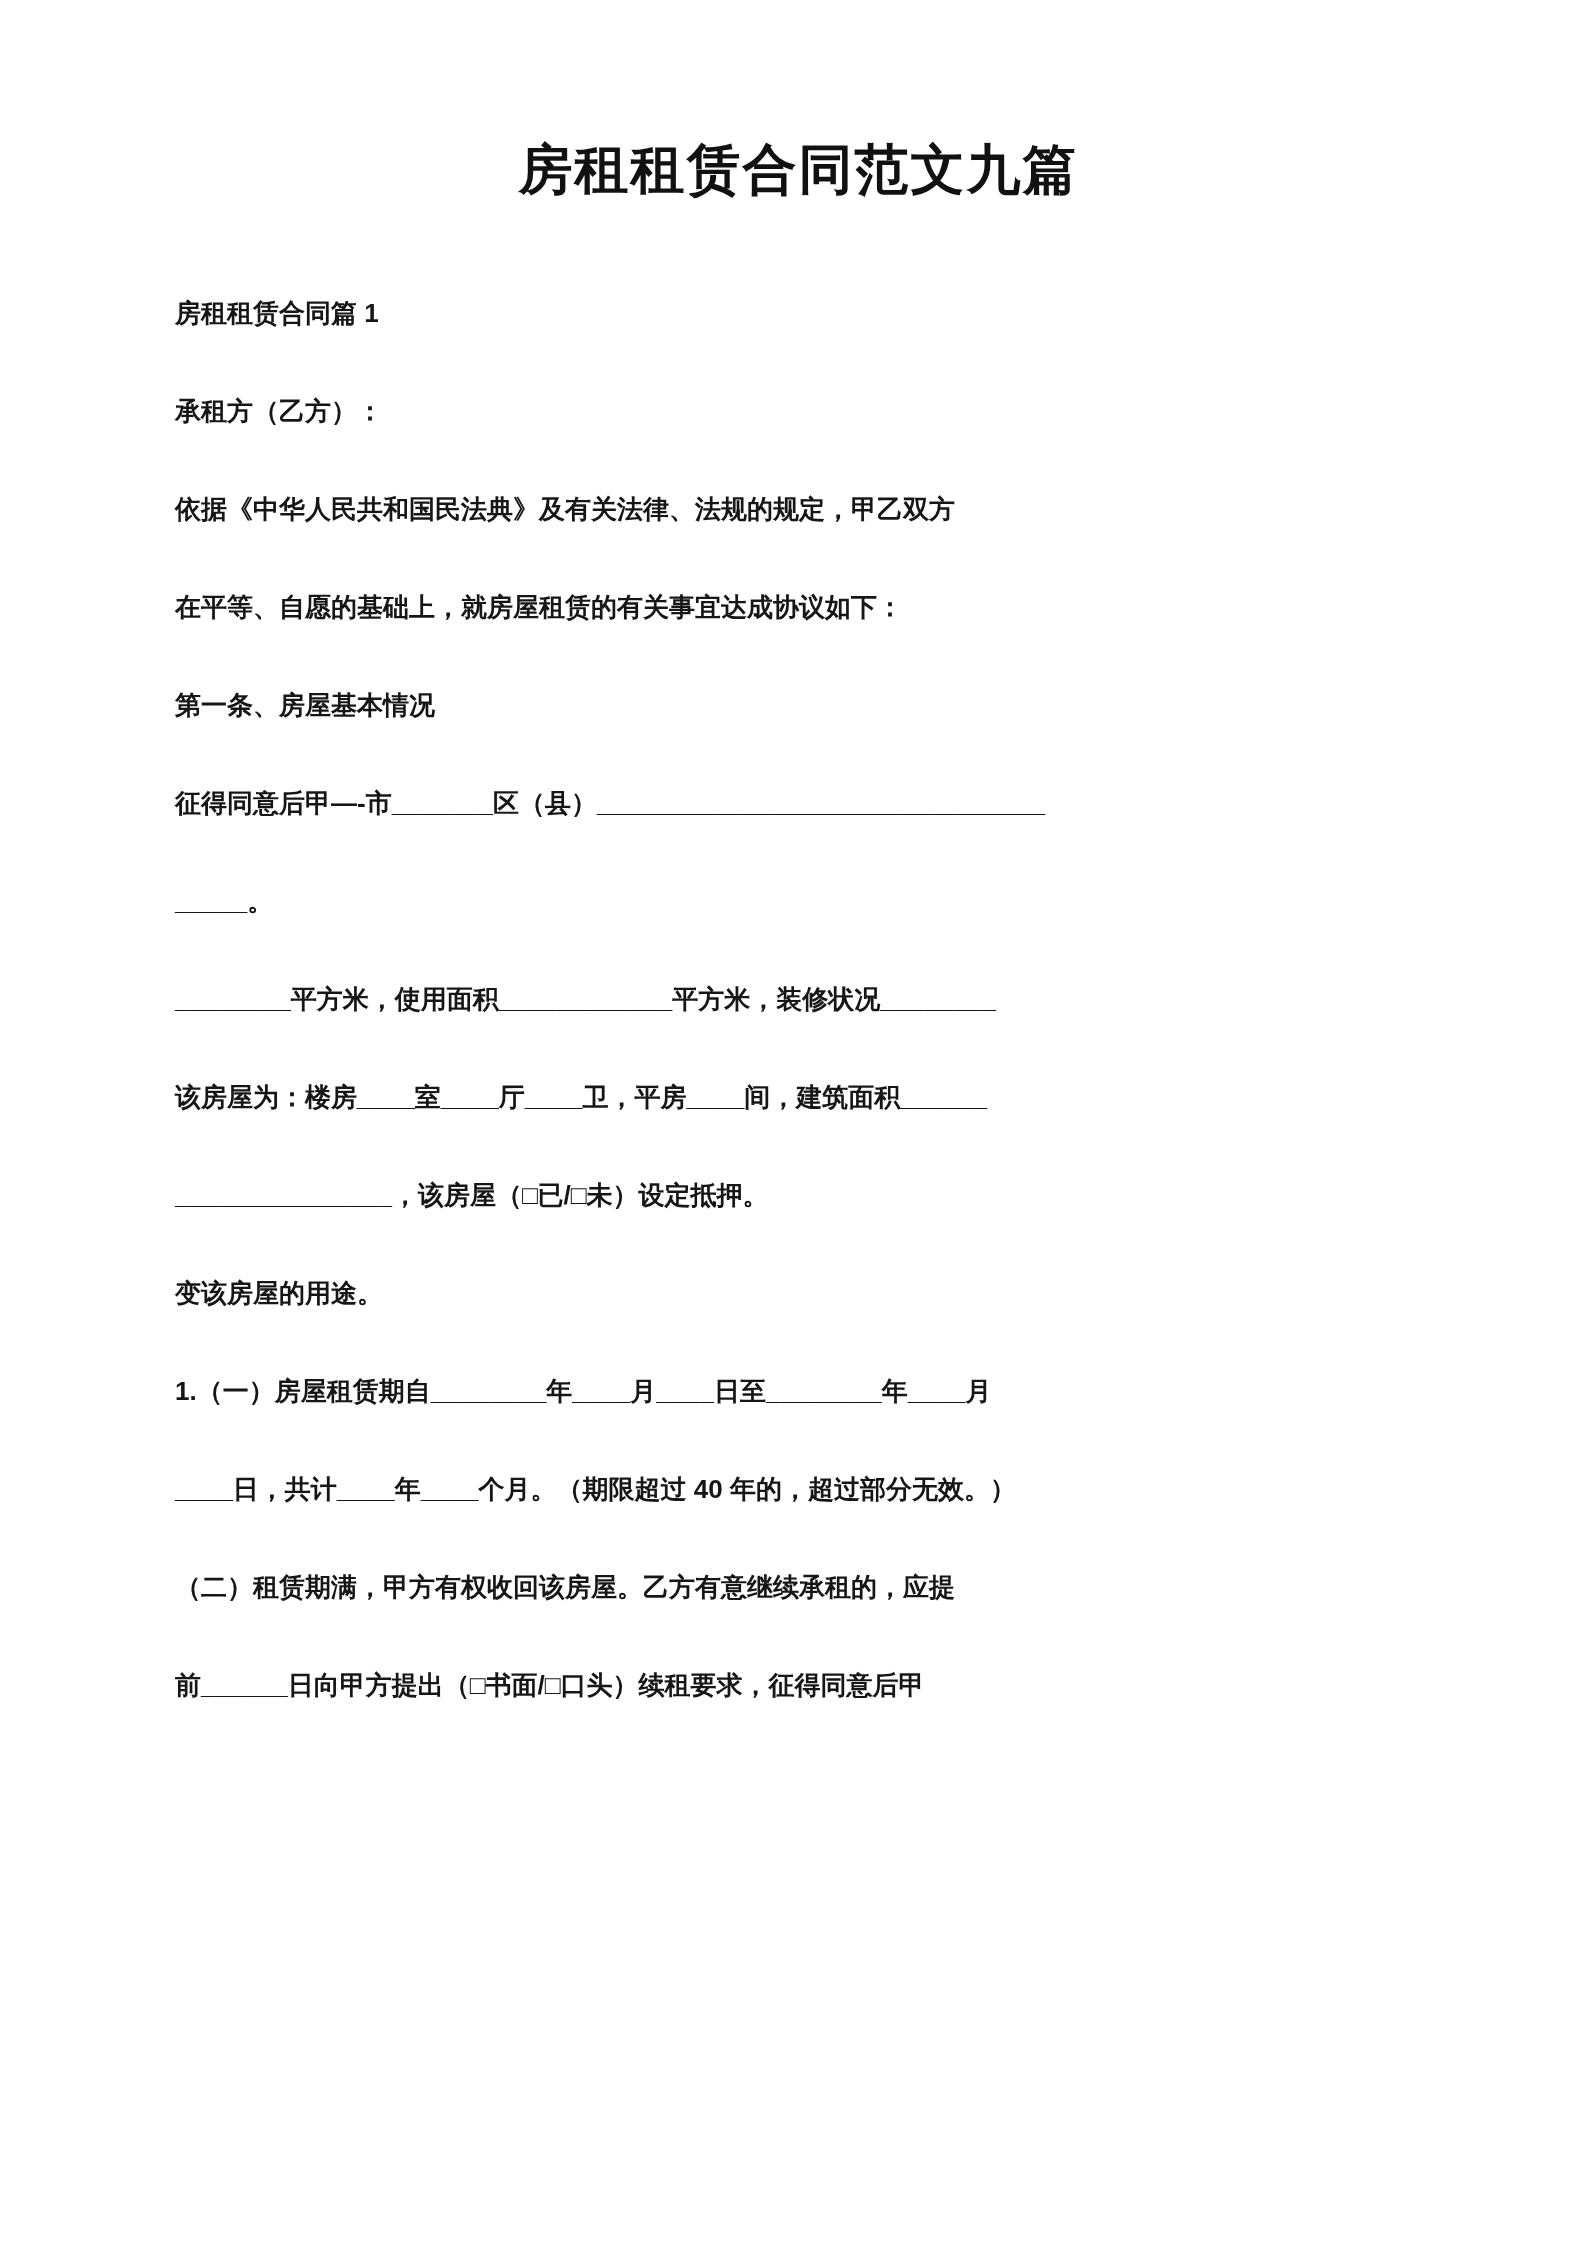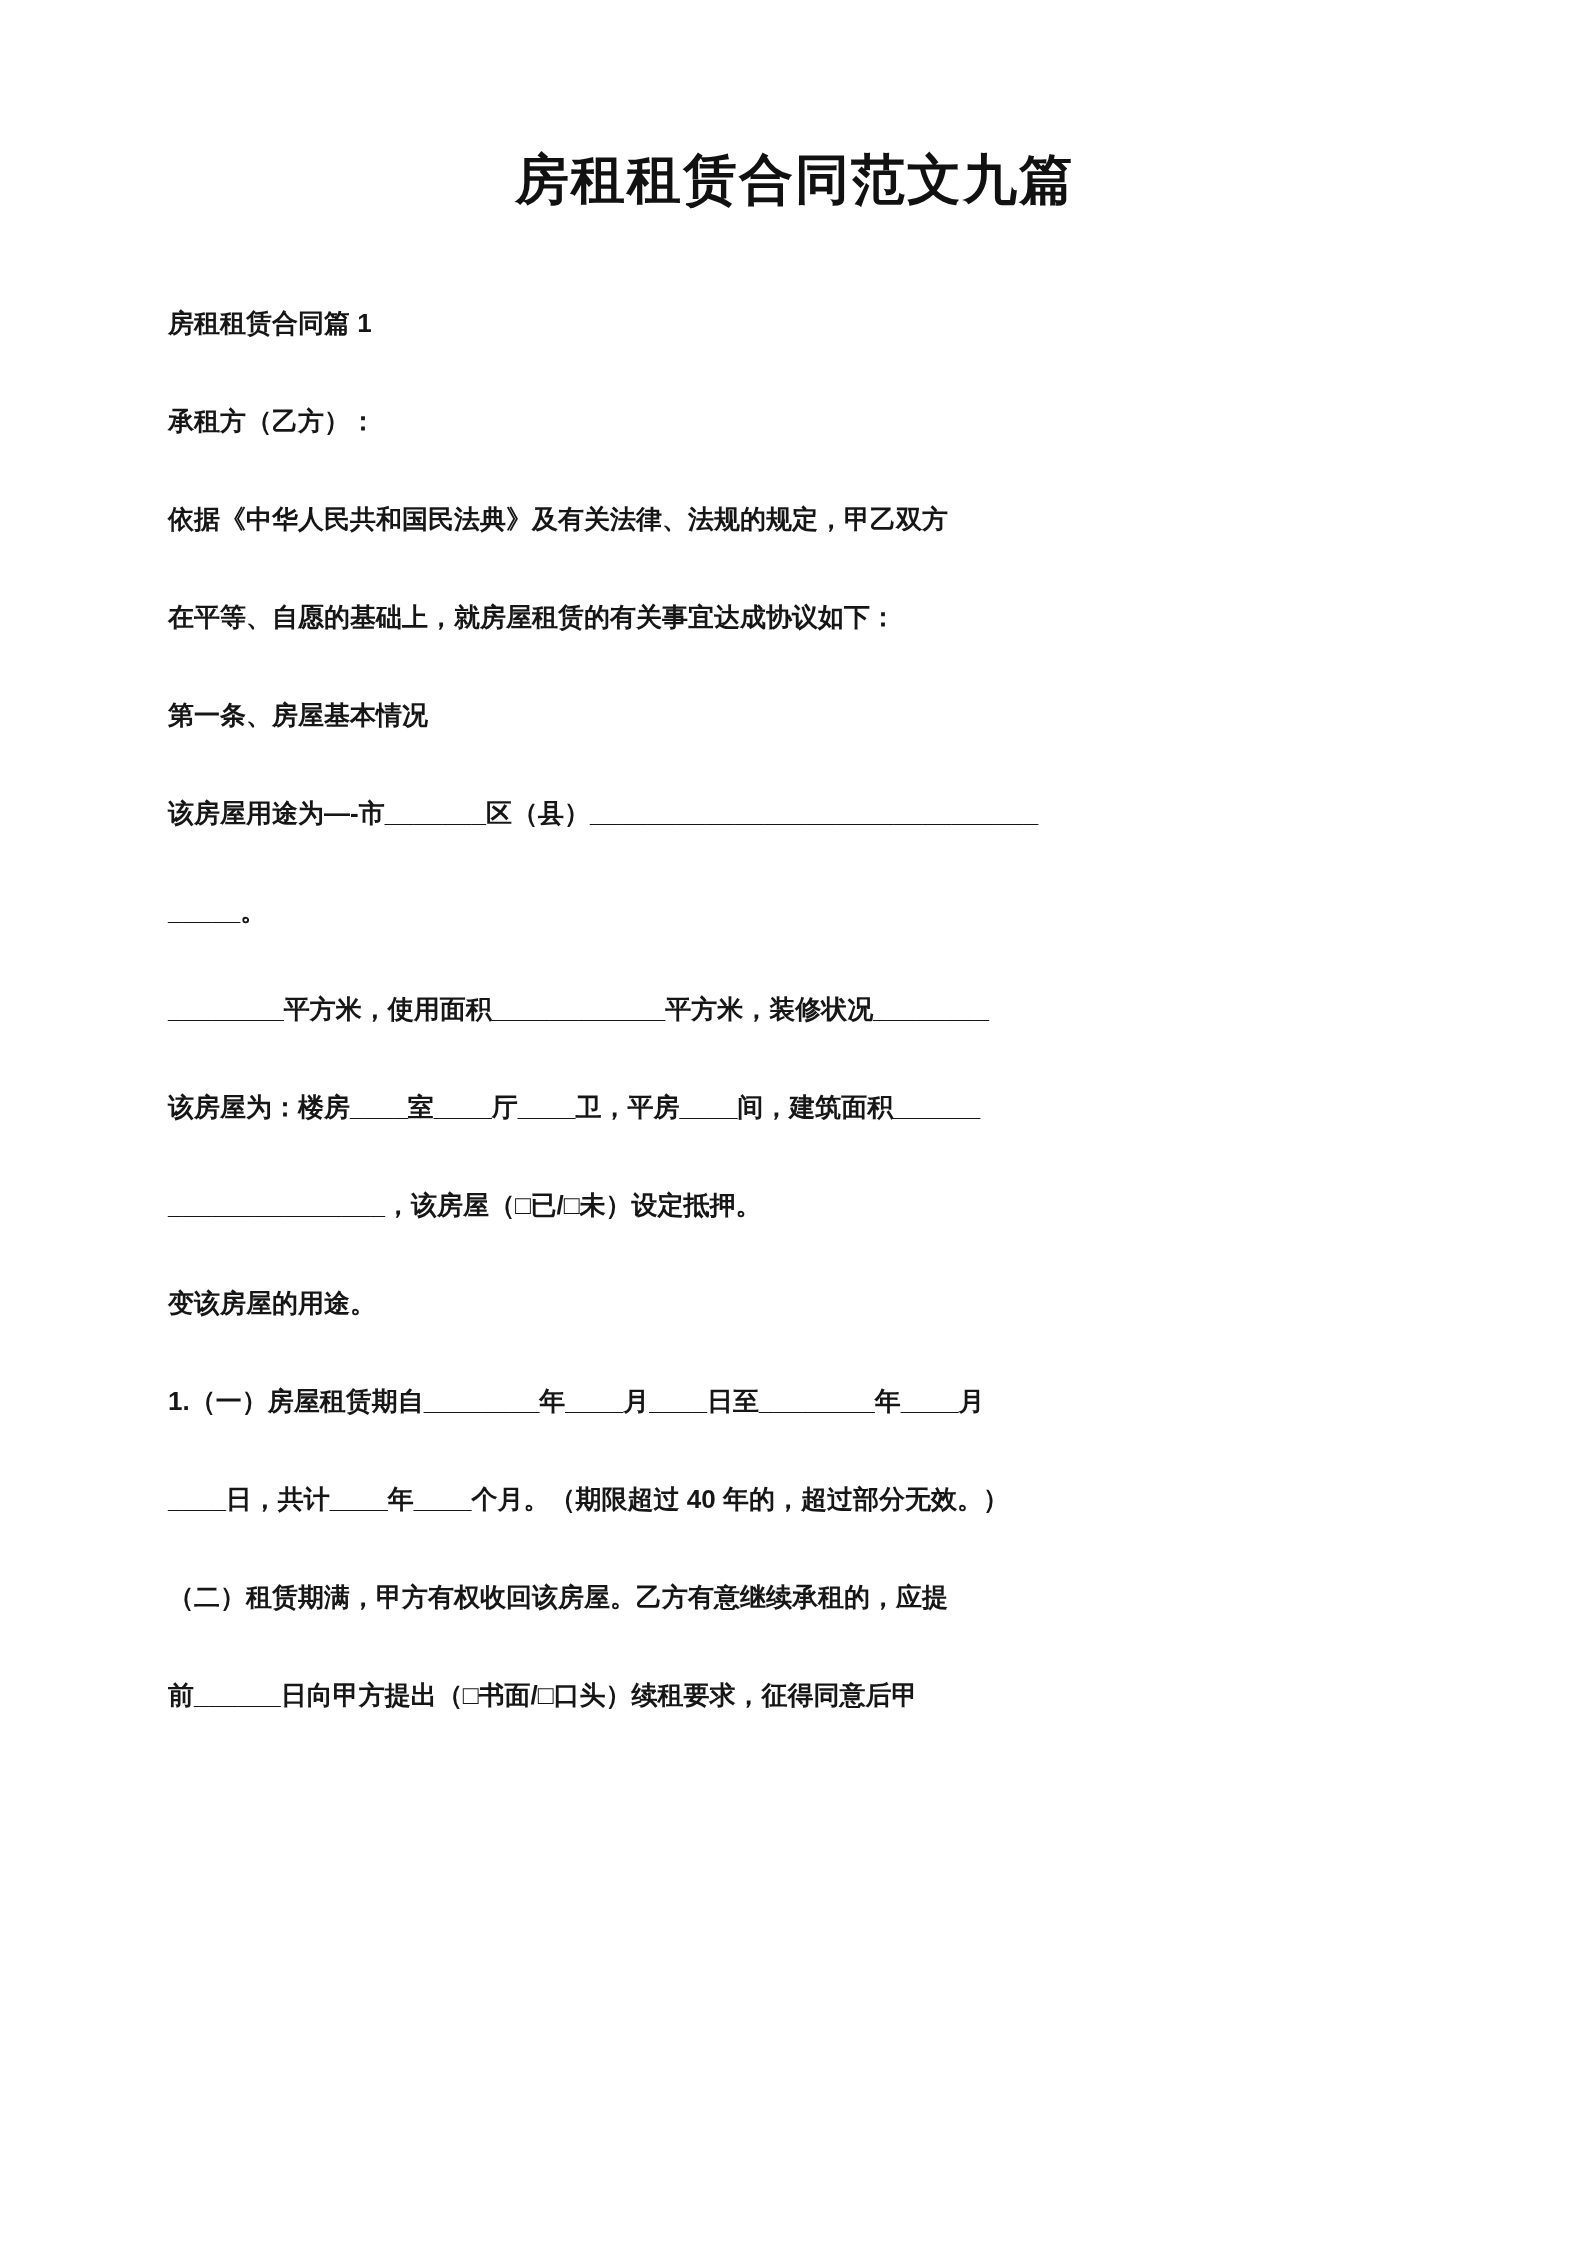--- a/index.html
+++ b/index.html
@@ -13,24 +13,23 @@
   }
   .page {
     position: relative;
     width: 1586px;
     height: 2244px;
     background: #ffffff;
     overflow: hidden;
   }
   .content {
     position: absolute;
-    left: 168px;
+    left: 175px;
     right: 164px;
     top: 0;
-    margin-top: 10px;
   }
   .doc-title {
     margin: 126px 0 0 0;
     text-align: center;
     font-size: 54px;
     font-weight: 700;
     line-height: 86px;
     letter-spacing: 2px;
     color: #111111;
   }
@@ -57,21 +56,21 @@
 
 
         <div class="line">承租方（乙方）：</div>
 
         <div class="line">依据《中华人民共和国民法典》及有关法律、法规的规定，甲乙双方</div>
 
         <div class="line">在平等、自愿的基础上，就房屋租赁的有关事宜达成协议如下：</div>
 
         <div class="line">第一条、房屋基本情况</div>
 
-        <div class="line">该房屋用途为—-市_______区（县）_______________________________</div>
+        <div class="line">征得同意后甲—-市_______区（县）_______________________________</div>
 
         <div class="line">_____。</div>
 
         <div class="line">________平方米，使用面积____________平方米，装修状况________</div>
 
         <div class="line">该房屋为：楼房____室____厅____卫，平房____间，建筑面积______</div>
 
 
         <div class="line">_______________，该房屋（□已/□未）设定抵押。</div>
 

